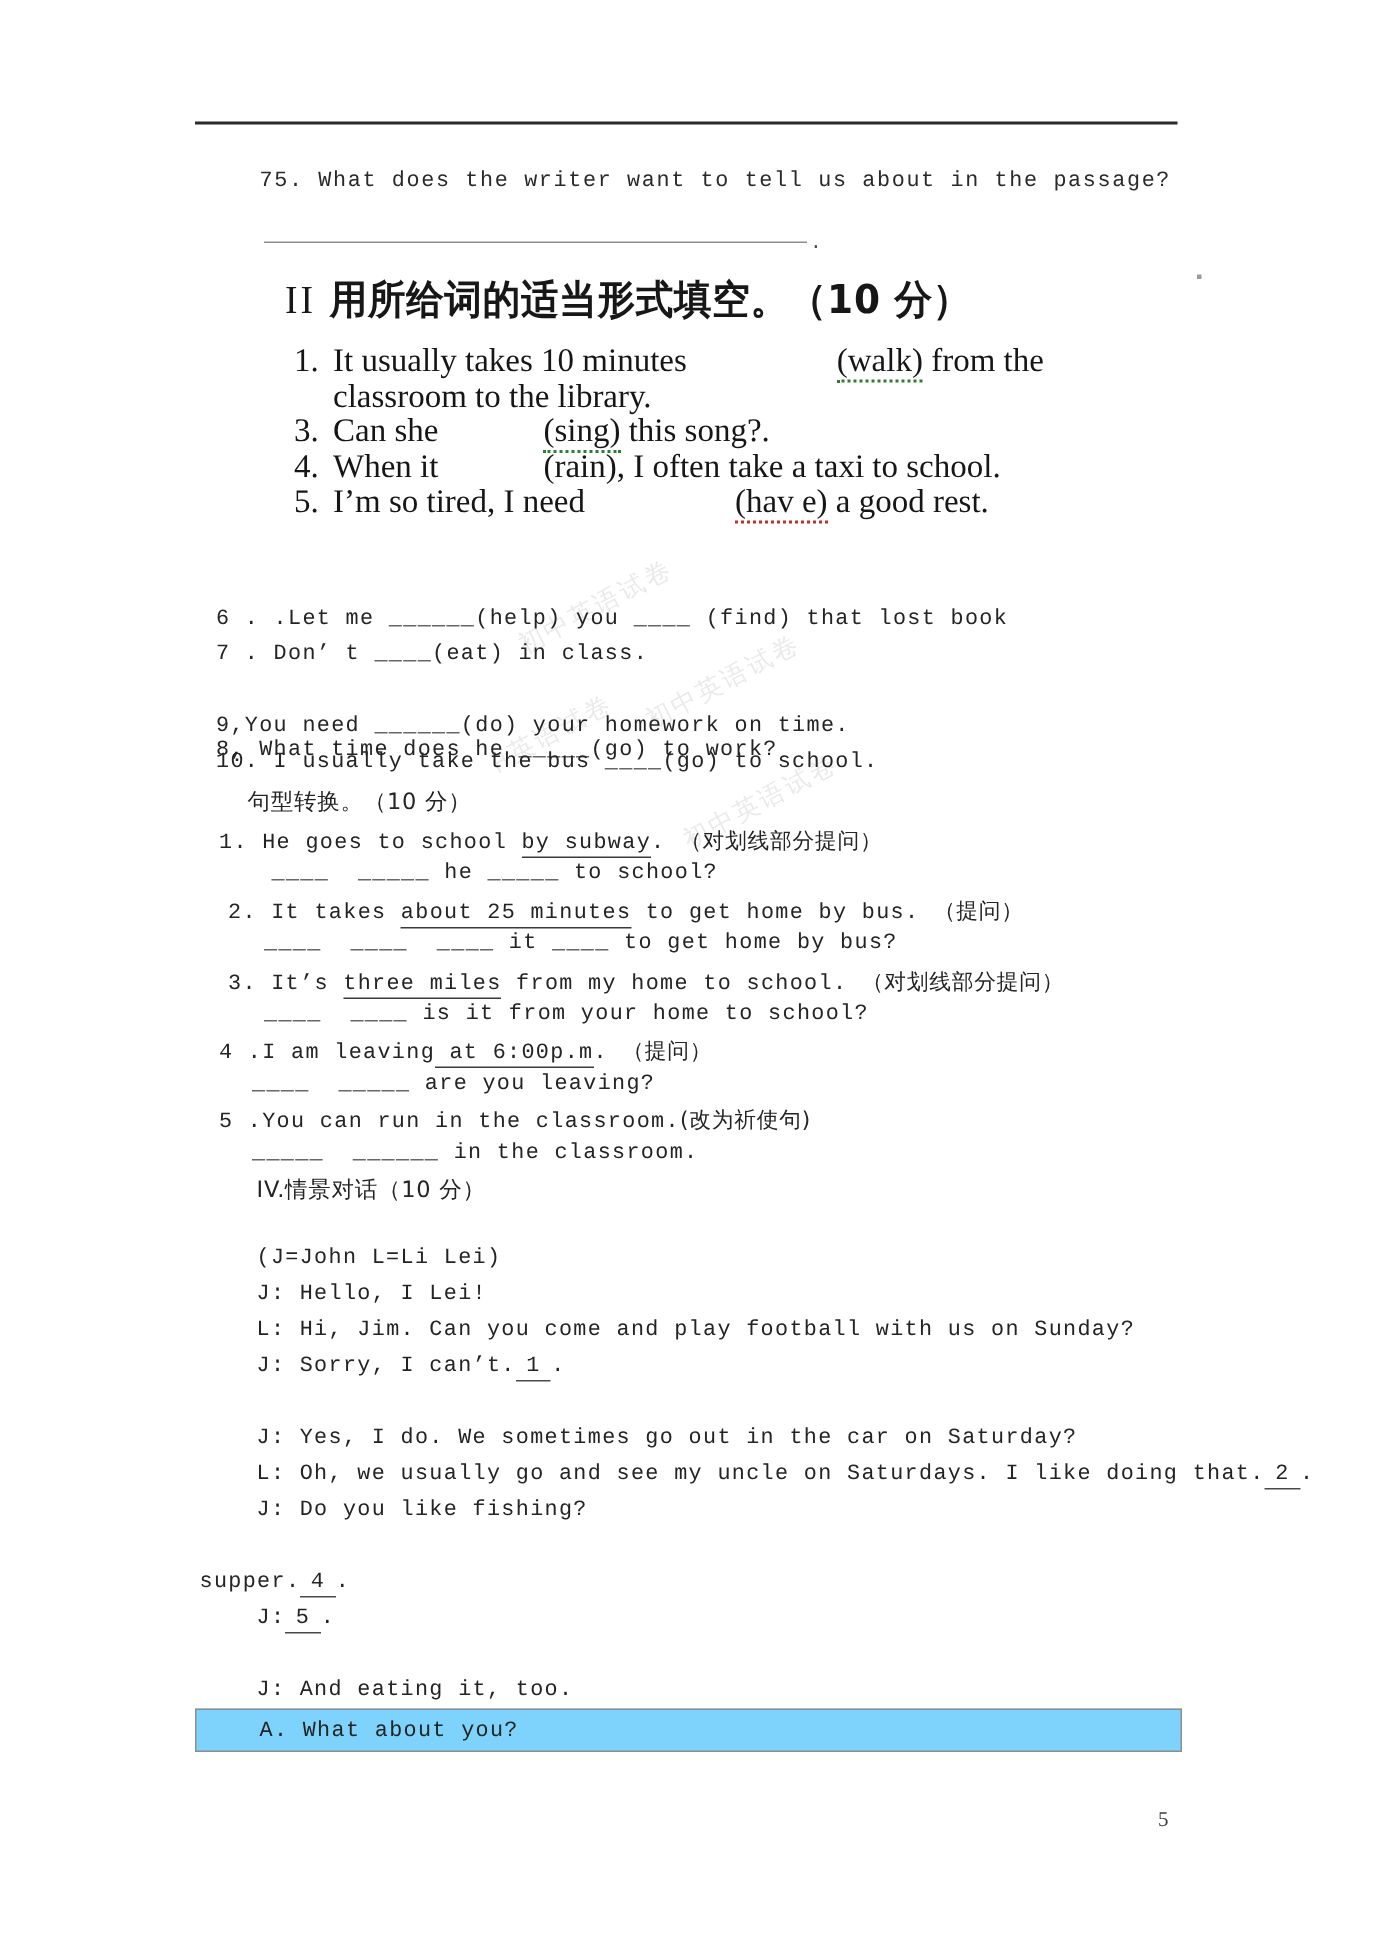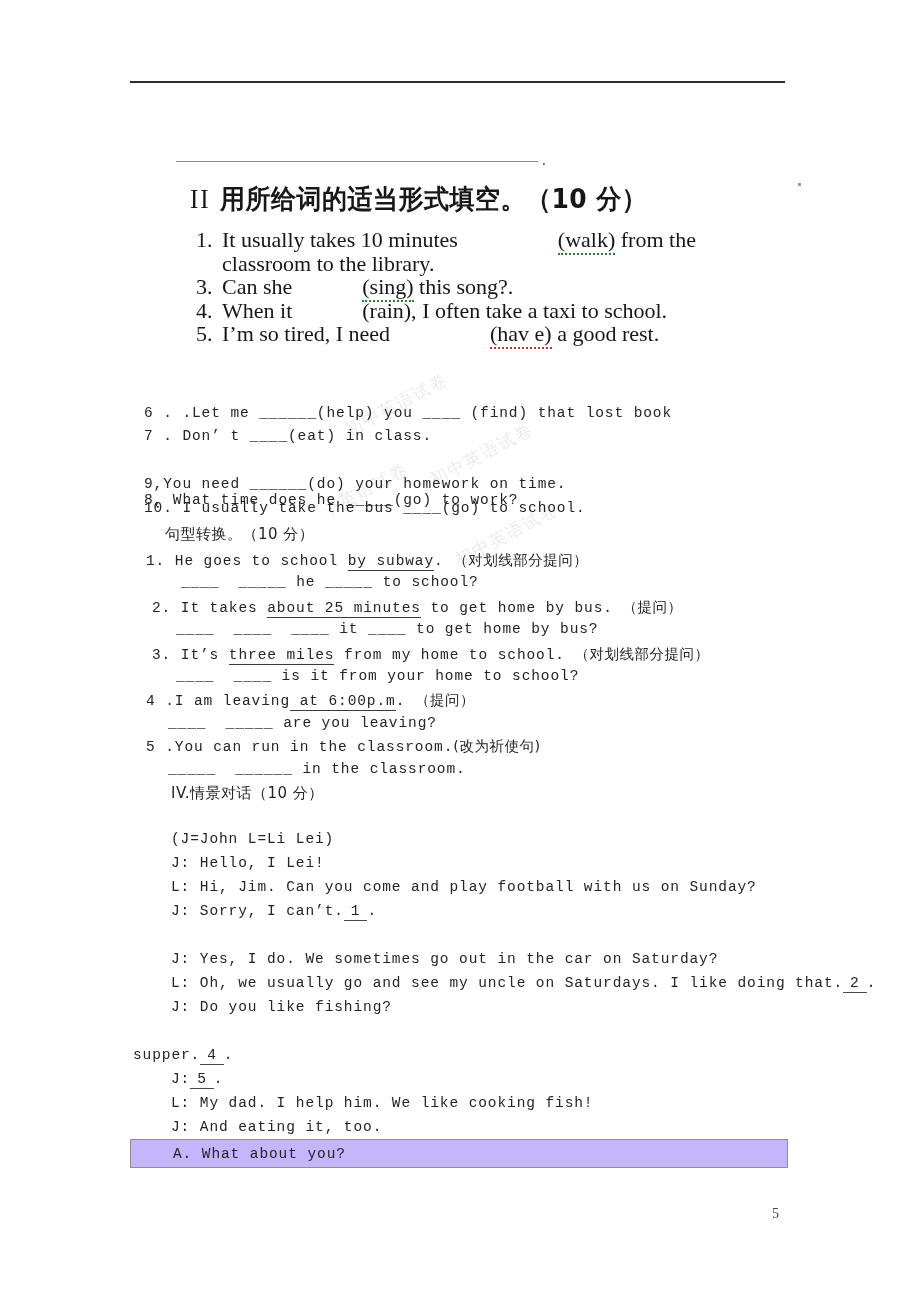--- a/index.html
+++ b/index.html
@@ -184,21 +184,21 @@
 
   
   .opt-box {
     position: absolute;
     left: 130px;
     top: 1139px;
     width: 658px;
     height: 29px;
     border: 1px solid #8e8e8e;
     box-sizing: border-box;
-    background: #c4b5fd;
+    background: #7dd3fc;
   }
   .opt-box-text {
     position: absolute;
     left: 42px;
     top: 6px;
     font-family: "Liberation Mono", "DejaVu Sans Mono", monospace;
     font-size: 14.5px;
     letter-spacing: 0.9px;
     white-space: pre;
     color: #242424;
@@ -214,20 +214,21 @@
     color: #3d3d3d;
   }
 </style>
 </head>
 <body>
 
 <div class="page">
 
   <div class="top-rule"></div>
 
+  <div class="q75">75. What does the writer want to tell us about in the passage?</div>
   <div class="q75-blank"></div>
   <div class="q75-dot">.</div>
 
   <div class="corner-dot"></div>
 
   <div class="scan-block">
 
     <div class="scan-heading">
       <span class="rom">II</span>
       <span>用所给词的适当形式填空。（10 分）</span>
@@ -292,21 +293,20 @@
 
   <div class="mono-line" style="left:171px; top:975px;font-family:Liberation Mono, monospace;"><span>L:</span> <span>Oh, we usually go and see my uncle on Saturdays. I like doing that.</span><span class="numbox">2</span><span>.</span></div>
 
   <div class="mono-line" style="left:171px; top:999px;"><span>J:</span> <span>Do you like fishing?</span></div>
 
 
   <div class="mono-line" style="left:133px; top:1047px;"><span>supper.</span><span class="numbox">4</span><span>.</span></div>
 
   <div class="mono-line" style="left:171px; top:1071px;"><span>J:</span><span class="numbox">5</span><span>.</span></div>
 
-  <div class="mono-line" style="left:171px; top:1095px;"><span>L:</span> <span>My dad. I help him. We like cooking fish!</span></div>
 
   <div class="mono-line" style="left:171px; top:1119px;"><span>J:</span> <span>And eating it, too.</span></div>
 
   <div class="opt-box">
     <div class="opt-box-text"><span>A.</span> <span>What about you?</span></div>
   </div>
 
   <div class="page-number">5</div>
 
 </div>

